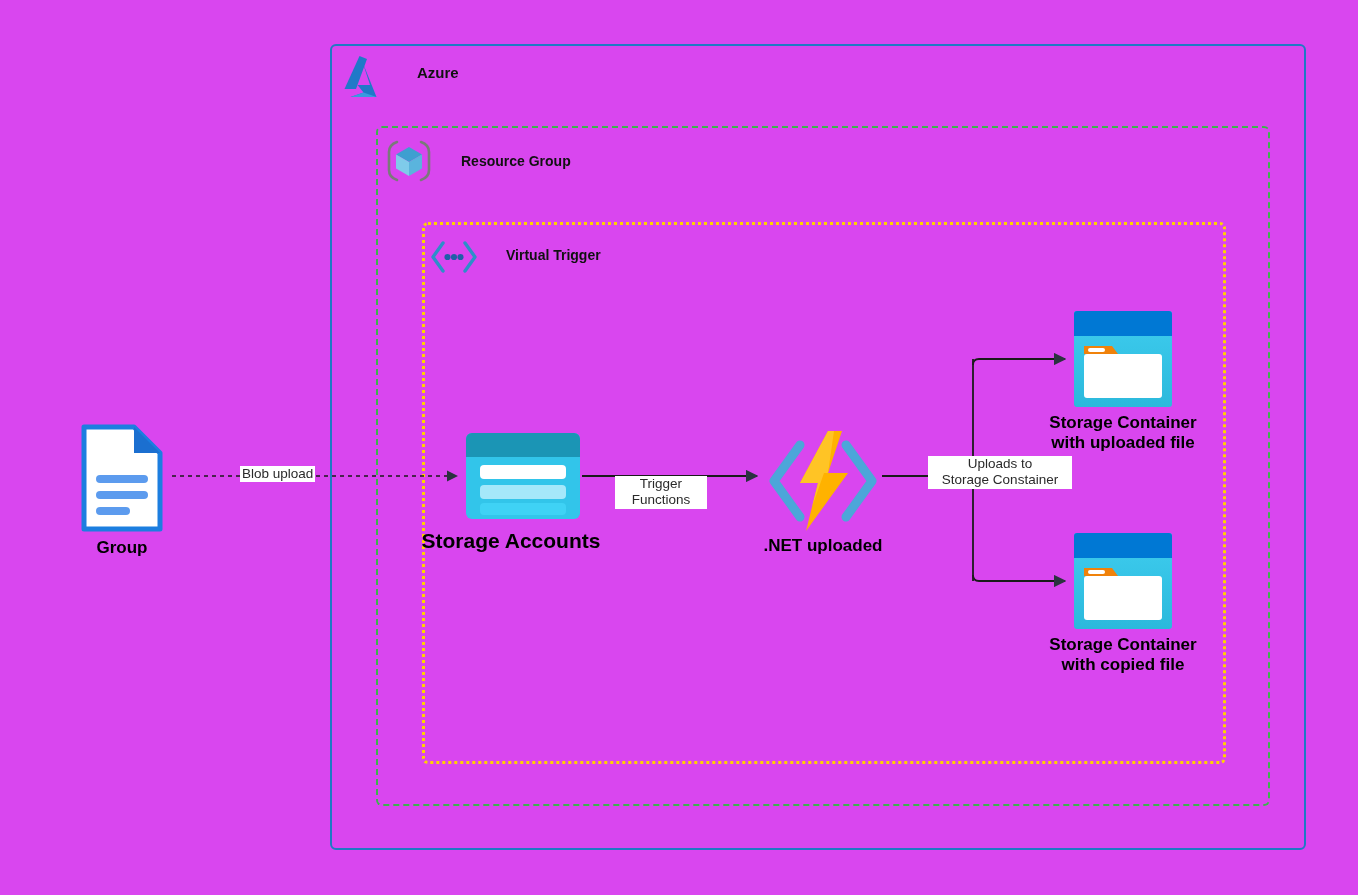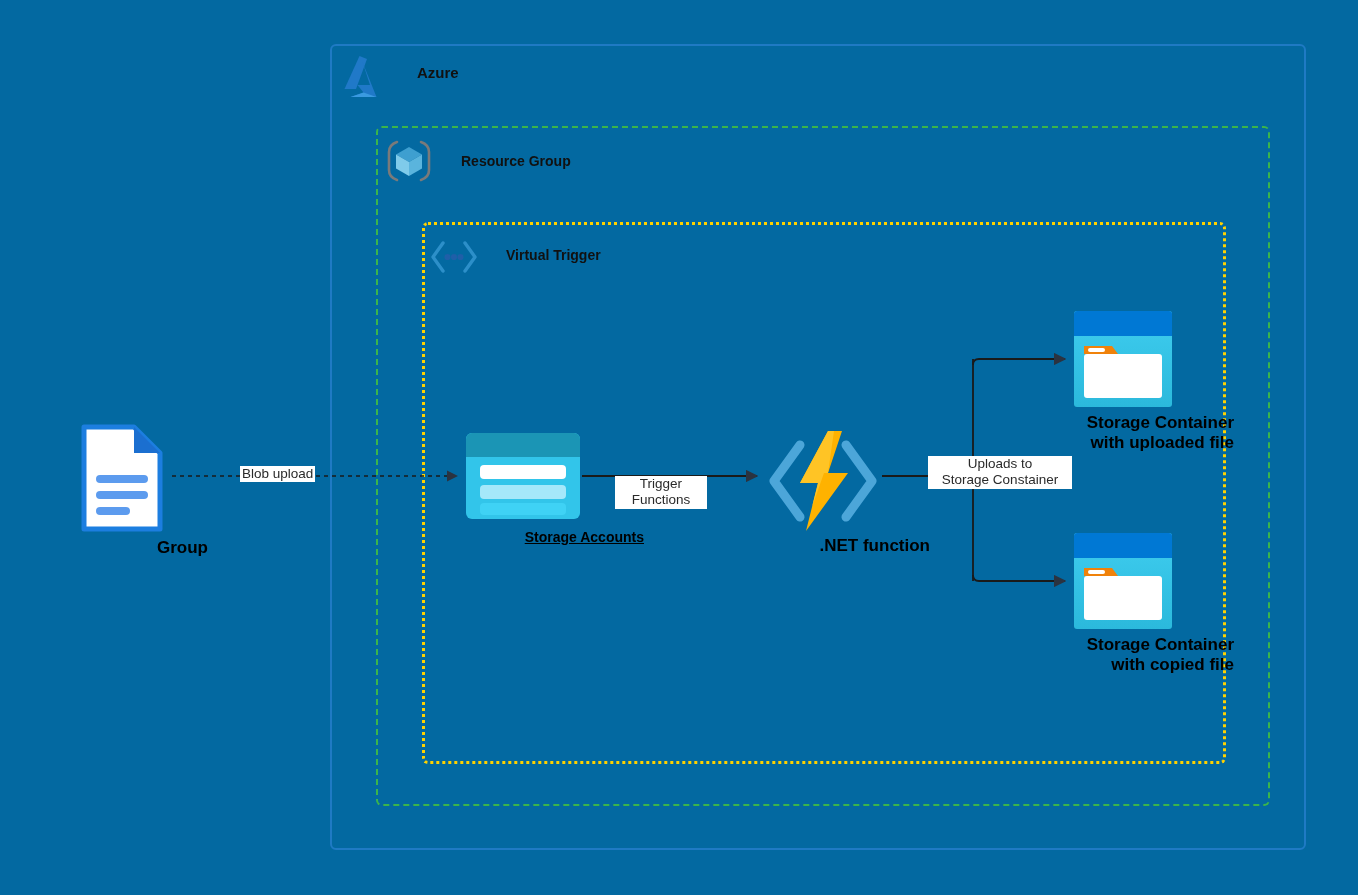--- a/index.html
+++ b/index.html
@@ -7,21 +7,21 @@
     padding: 0;
     background: #ffffff;
   }
   body {
     font-family: "Liberation Sans", sans-serif;
   }
   #canvas {
     position: relative;
     width: 1358px;
     height: 895px;
-    background: #0369a1;
+    background: #d946ef;
     overflow: hidden;
   }
 
   
   .box {
     position: absolute;
     box-sizing: border-box;
     background: transparent;
   }
   #azure-box {
@@ -63,32 +63,32 @@
   
   .zone-icon { position: absolute; }
   #azure-icon { left: 337px; top: 53px; width: 52px; height: 48px; }
   #rg-icon    { left: 385px; top: 138px; width: 48px; height: 46px; }
   #vnet-icon  { left: 430px; top: 240px; width: 48px; height: 34px; }
 
   
   .node { position: absolute; }
   .node-label {
     position: absolute;
-    text-align: right;
+    text-align: center;
     font-weight: bold;
     color: #000000;
     line-height: 1.18;
     white-space: pre-line;
   }
 
   #file-node  { left: 76px;  top: 423px; width: 92px;  height: 110px; }
   #file-label { left: 36px;  top: 538px; width: 172px; font-size: 17px; }
 
   #storage-node  { left: 466px; top: 433px; width: 114px; height: 86px; }
-  #storage-label { left: 410px; top: 529px; width: 234px; font-size: 14px; text-decoration: underline; }
+  #storage-label { left: 394px; top: 529px; width: 234px; font-size: 21px; }
 
   #func-node  { left: 766px; top: 429px; width: 114px; height: 104px; }
   #func-label { left: 716px; top: 536px; width: 214px; font-size: 17px; }
 
   #cont1-node  { left: 1074px; top: 311px; width: 98px; height: 96px; }
   #cont1-label { left: 1012px; top: 413px; width: 222px; font-size: 17px; }
 
   #cont2-node  { left: 1074px; top: 533px; width: 98px; height: 96px; }
   #cont2-label { left: 1012px; top: 635px; width: 222px; font-size: 17px; }
 
@@ -212,21 +212,21 @@
   <div class="node-label" id="storage-label">Storage Accounts</div>
 
   <div class="node" id="func-node">
     <svg width="114" height="104" viewBox="0 0 114 104">
       <path d="M34 16 L8 52 L34 88" fill="none" stroke="#4CA6D9" stroke-width="9" stroke-linecap="round" stroke-linejoin="round"></path>
       <path d="M80 16 L106 52 L80 88" fill="none" stroke="#4CA6D9" stroke-width="9" stroke-linecap="round" stroke-linejoin="round"></path>
       <path d="M62 2 L34 54 L52 54 L40 102 L82 44 L62 44 L76 2 Z" fill="#FFB200"></path>
       <path d="M62 2 L34 54 L52 54 L46 78 L58 44 L62 44 L68 2 Z" fill="#FFC425"></path>
     </svg>
   </div>
-  <div class="node-label" id="func-label">.NET function</div>
+  <div class="node-label" id="func-label">.NET uploaded</div>
 
   <div class="node" id="cont1-node">
     <svg width="98" height="96" viewBox="0 0 98 96">
       <defs>
         <linearGradient id="cgrad1" x1="0" y1="0" x2="0" y2="1">
           <stop offset="0" stop-color="#3FCDEF"></stop>
           <stop offset="1" stop-color="#2BB9DC"></stop>
         </linearGradient>
       </defs>
       <rect x="0" y="0" width="98" height="96" rx="3" fill="url(#cgrad1)"></rect>

